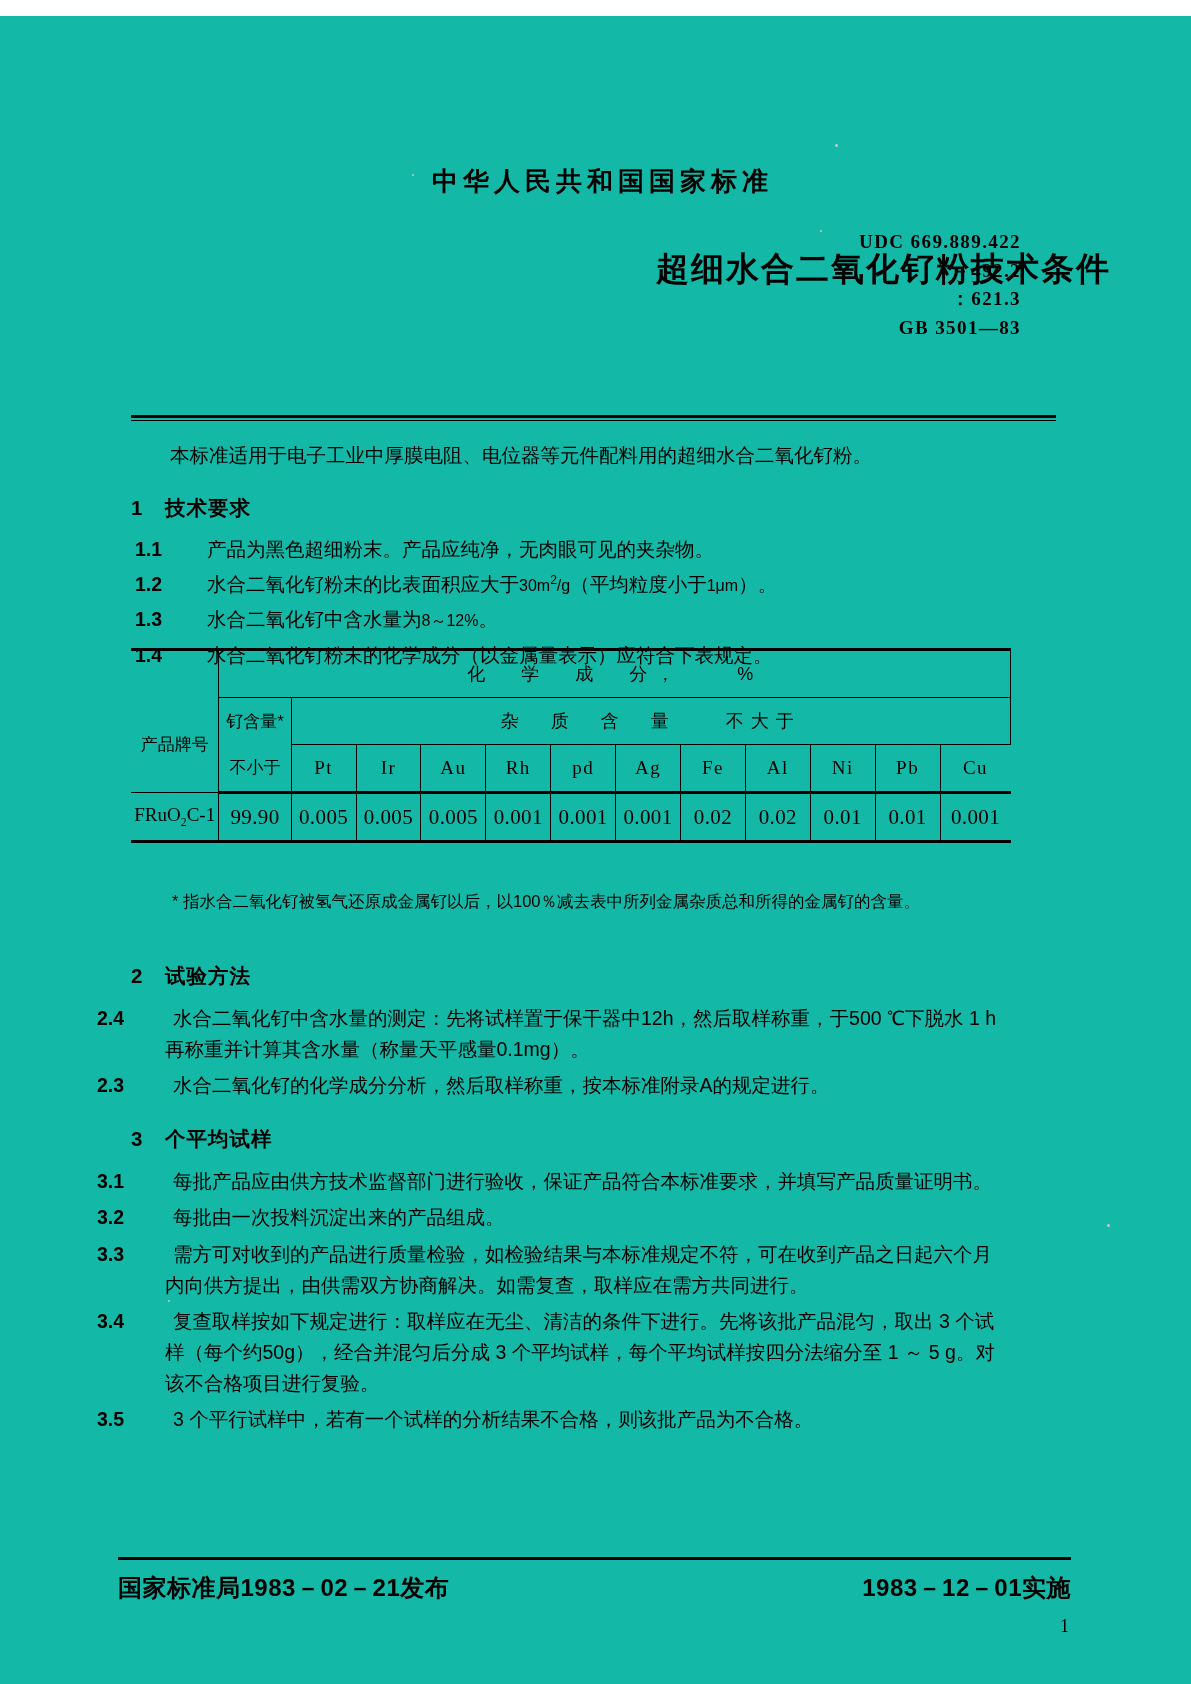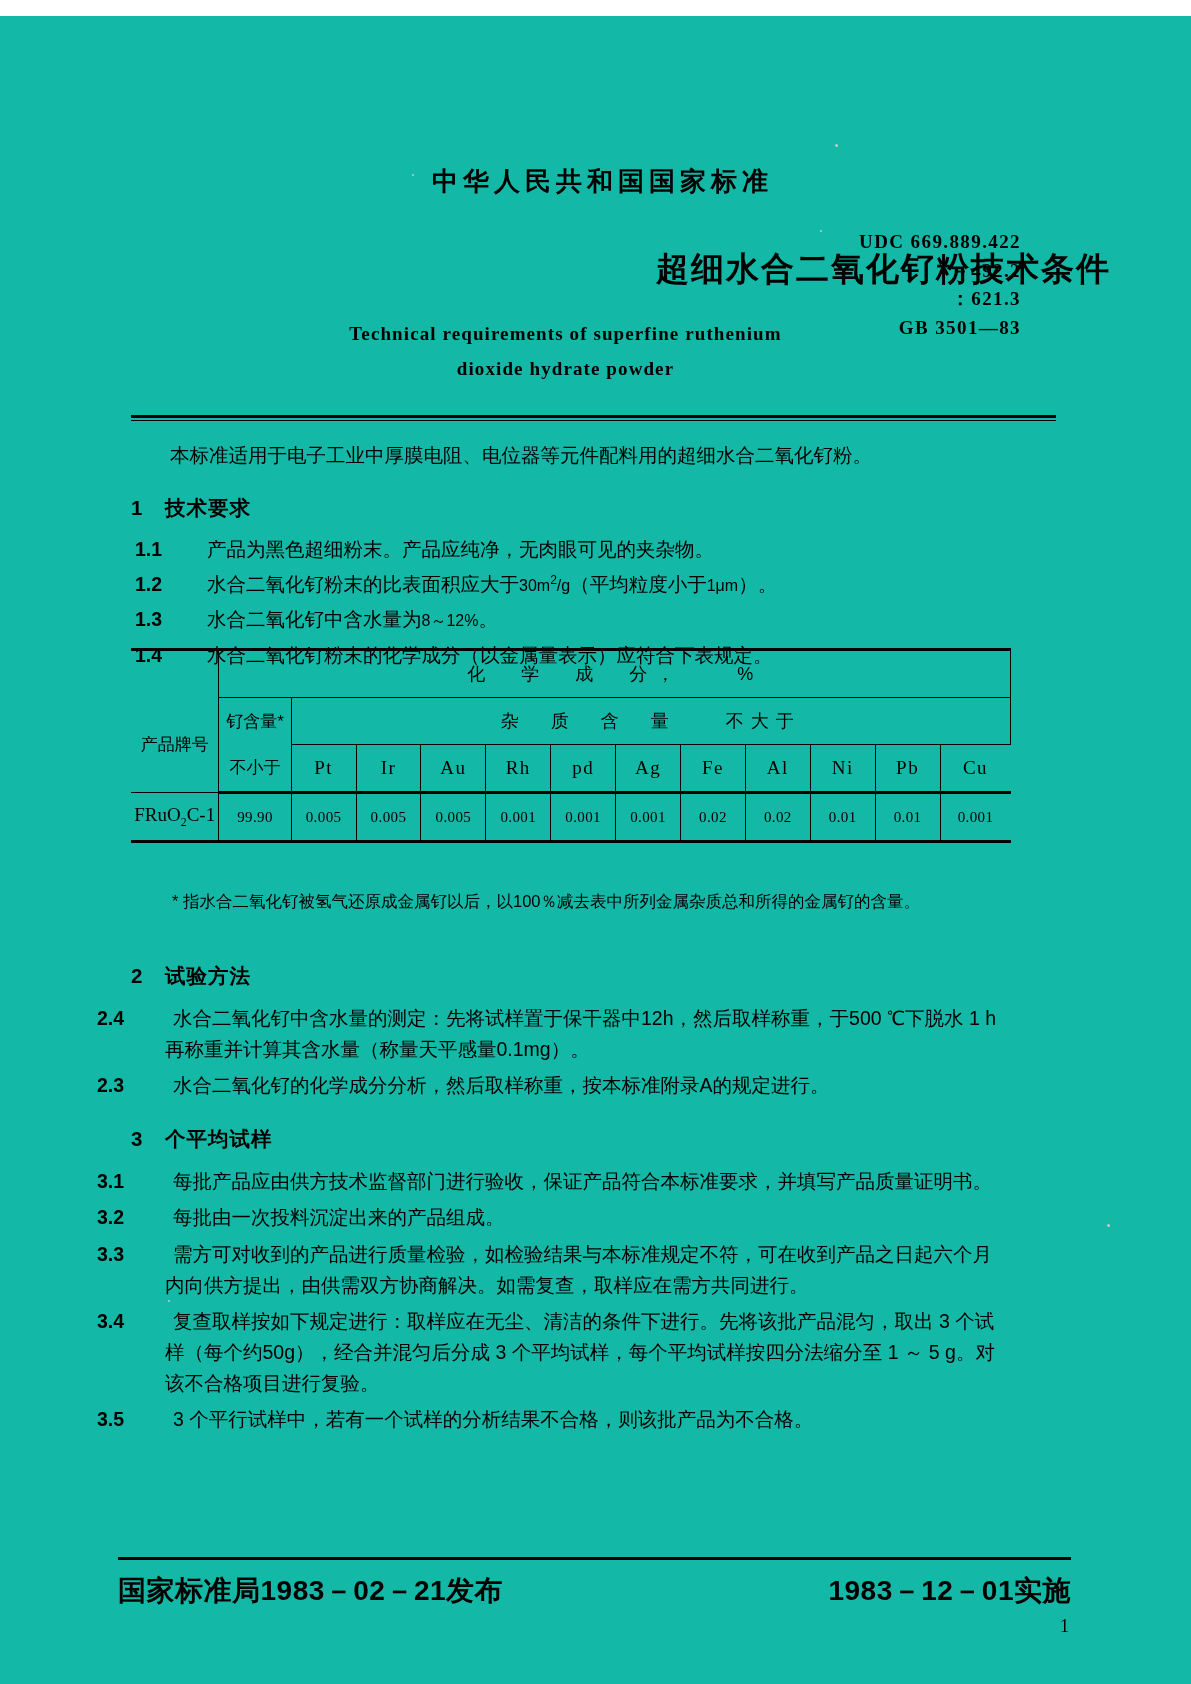--- a/index.html
+++ b/index.html
@@ -161,21 +161,21 @@
   table.spec .topline { border-top: 3px solid #000; }
   table.spec .botline { border-bottom: 3px solid #000; }
   .no-l { border-left: none !important; }
   .no-r { border-right: none !important; }
   .no-t { border-top: none !important; }
   .no-b { border-bottom: none !important; }
 
   .cap-wide { letter-spacing: 9px; padding-left: 9px; font-size: 18px; }
   .cap-mid  { letter-spacing: 7px; padding-left: 7px; font-size: 18px; }
   .el { font-family: "Liberation Serif", serif; font-size: 19px; letter-spacing: 1.5px; }
-  .val { font-family: "Liberation Serif", serif; font-size: 15px; letter-spacing: 0.4px; }
+  .val { font-family: "Liberation Serif", serif; font-size: 21px; letter-spacing: 0.4px; }
   .brand { font-family: "Liberation Serif", serif; font-size: 19px; }
 
   .tbl-note {
     position: absolute;
     left: 172px;
     top: 875px;
     width: 840px;
     font-family: "Liberation Sans", sans-serif;
     font-size: 16.5px;
     white-space: nowrap;
@@ -193,21 +193,21 @@
   }
 
   
   .footer {
     position: absolute;
     left: 118px;
     right: 120px;
     top: 1556px;
     font-family: "Liberation Sans", sans-serif;
     font-weight: 700;
-    font-size: 28px;
+    font-size: 24px;
     display: flex;
     justify-content: space-between;
     letter-spacing: 0.5px;
   }
   .pageno {
     position: absolute;
     right: 122px;
     top: 1600px;
     font-family: "Liberation Serif", serif;
     font-size: 18px;
@@ -221,24 +221,20 @@
 
   <div class="speck" style="left:835px;top:128px;width:3px;height:3px;"></div>
   <div class="speck" style="left:412px;top:158px;width:2px;height:2px;"></div>
   <div class="speck" style="left:820px;top:214px;width:2px;height:2px;"></div>
   <div class="speck" style="left:1107px;top:1208px;width:3px;height:3px;"></div>
   <div class="speck" style="left:168px;top:1284px;width:2px;height:2px;"></div>
 
   <div class="masthead">
     <div class="gov-line">中华人民共和国国家标准</div>
     <div class="zh-title">超细水合二氧化钌粉技术条件</div>
-    <div class="en-title">
-      <div>Technical requirements of superfine ruthenium</div>
-      <div>dioxide hydrate powder</div>
-    </div>
 
     <div class="code-block">
       <div>UDC  669.889.422</div>
       <div>－492.2</div>
       <div>：621.3</div>
       <div>GB 3501—83</div>
     </div>
   </div>
 
   <div class="hr-top"></div>

